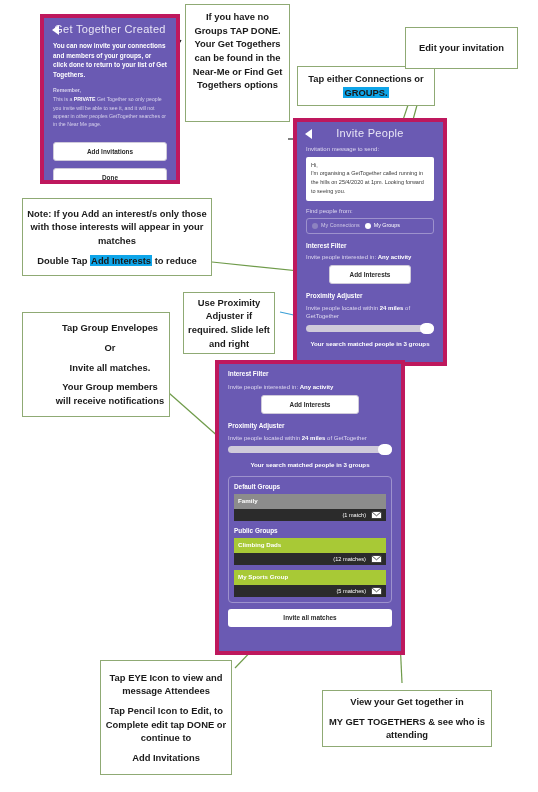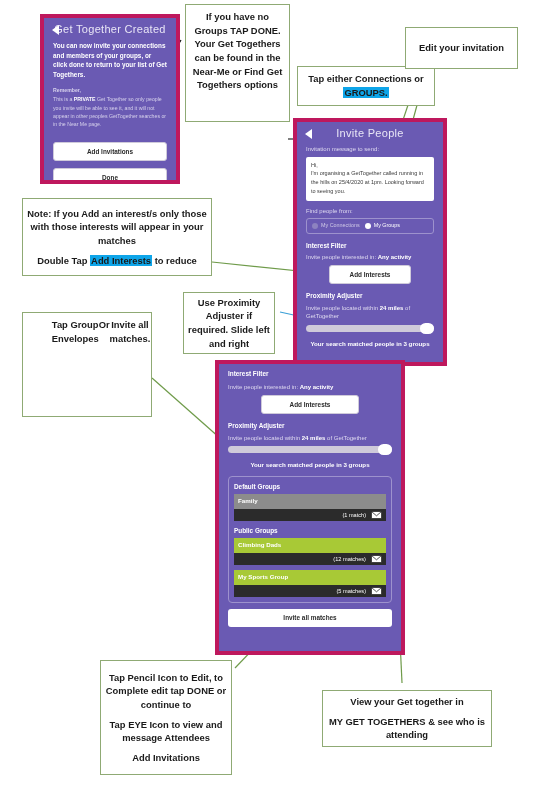--- a/index.html
+++ b/index.html
@@ -230,24 +230,25 @@
   <p>Note: If you Add an interest/s only those with those interests will appear in your matches</p>
   <p>
     <span>Double Tap </span><span class="hl">Add Interests</span><span> to reduce</span>
   </p>
 </div>
 
 <div class="abs note" style="left:183px;top:292px;width:92px;height:62px;display:flex;align-items:center;">
   <p style="width:100%;">Use Proximity Adjuster if required. Slide left and right</p>
 </div>
 
-<div class="abs note" style="left:22px;top:312px;width:130px;height:105px;display:flex;justify-content:center;padding-left:32px;">
+<div class="abs note" style="left:22px;top:312px;width:148px;height:105px;display:flex;flex-direction:column;justify-content:center;padding-left:32px;">
   <p>Tap Group Envelopes</p>
   <p>Or</p>
   <p>Invite all matches.</p>
+  <p>Your Group members will receive notifications</p>
 </div>
 
 <div class="abs greenbox" style="left:215px;top:360px;width:190px;height:295px;">
   <div class="phone" style="width:100%;height:100%;padding-top:5px;">
     <div class="ph-body">
       <p class="lbl-b">Interest Filter</p>
       <p class="lbl" style="margin-top:5px;">
         <span>Invite people interested in: </span><b style="color:#fff;">Any activity</b>
       </p>
       <div class="wbtn" style="width:58%;margin:0 auto 7px auto;">Add Interests</div>
@@ -298,21 +299,21 @@
           </div>
         </div>
       </div>
 
       <div class="invite-all">Invite all matches</div>
     </div>
   </div>
 </div>
 
 <div class="abs note" style="left:100px;top:660px;width:132px;height:115px;display:flex;flex-direction:column;justify-content:center;">
+  <p>Tap EYE Icon to view and message Attendees</p>
   <p>Tap Pencil Icon to Edit, to Complete edit tap DONE or continue to</p>
-  <p>Tap EYE Icon to view and message Attendees</p>
   <p>Add Invitations</p>
 </div>
 
 <div class="abs note" style="left:322px;top:690px;width:170px;height:57px;display:flex;flex-direction:column;justify-content:center;">
   <p>View your Get together in</p>
   <p>MY GET TOGETHERS &amp; see who is attending</p>
 </div>
 
 </body></html>

